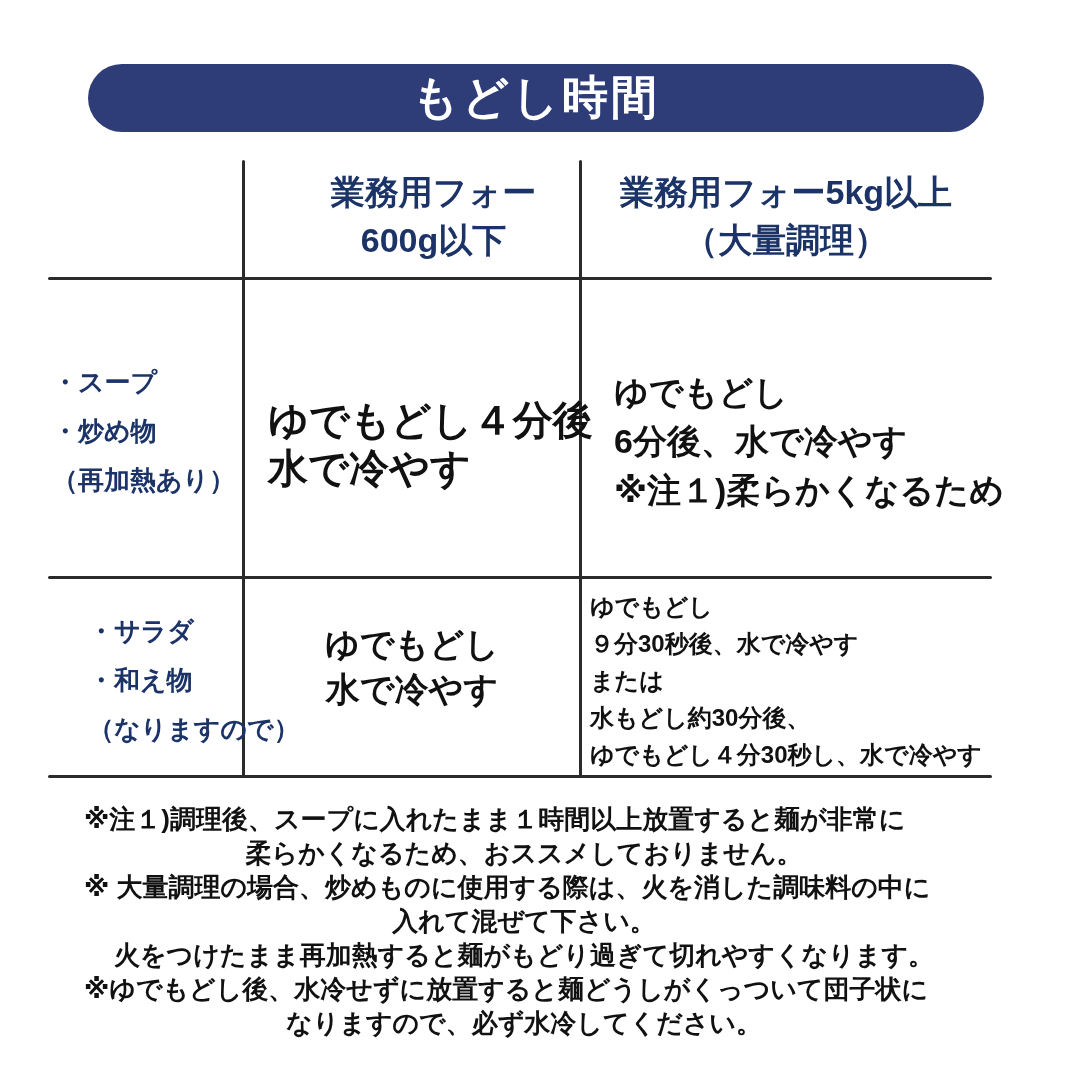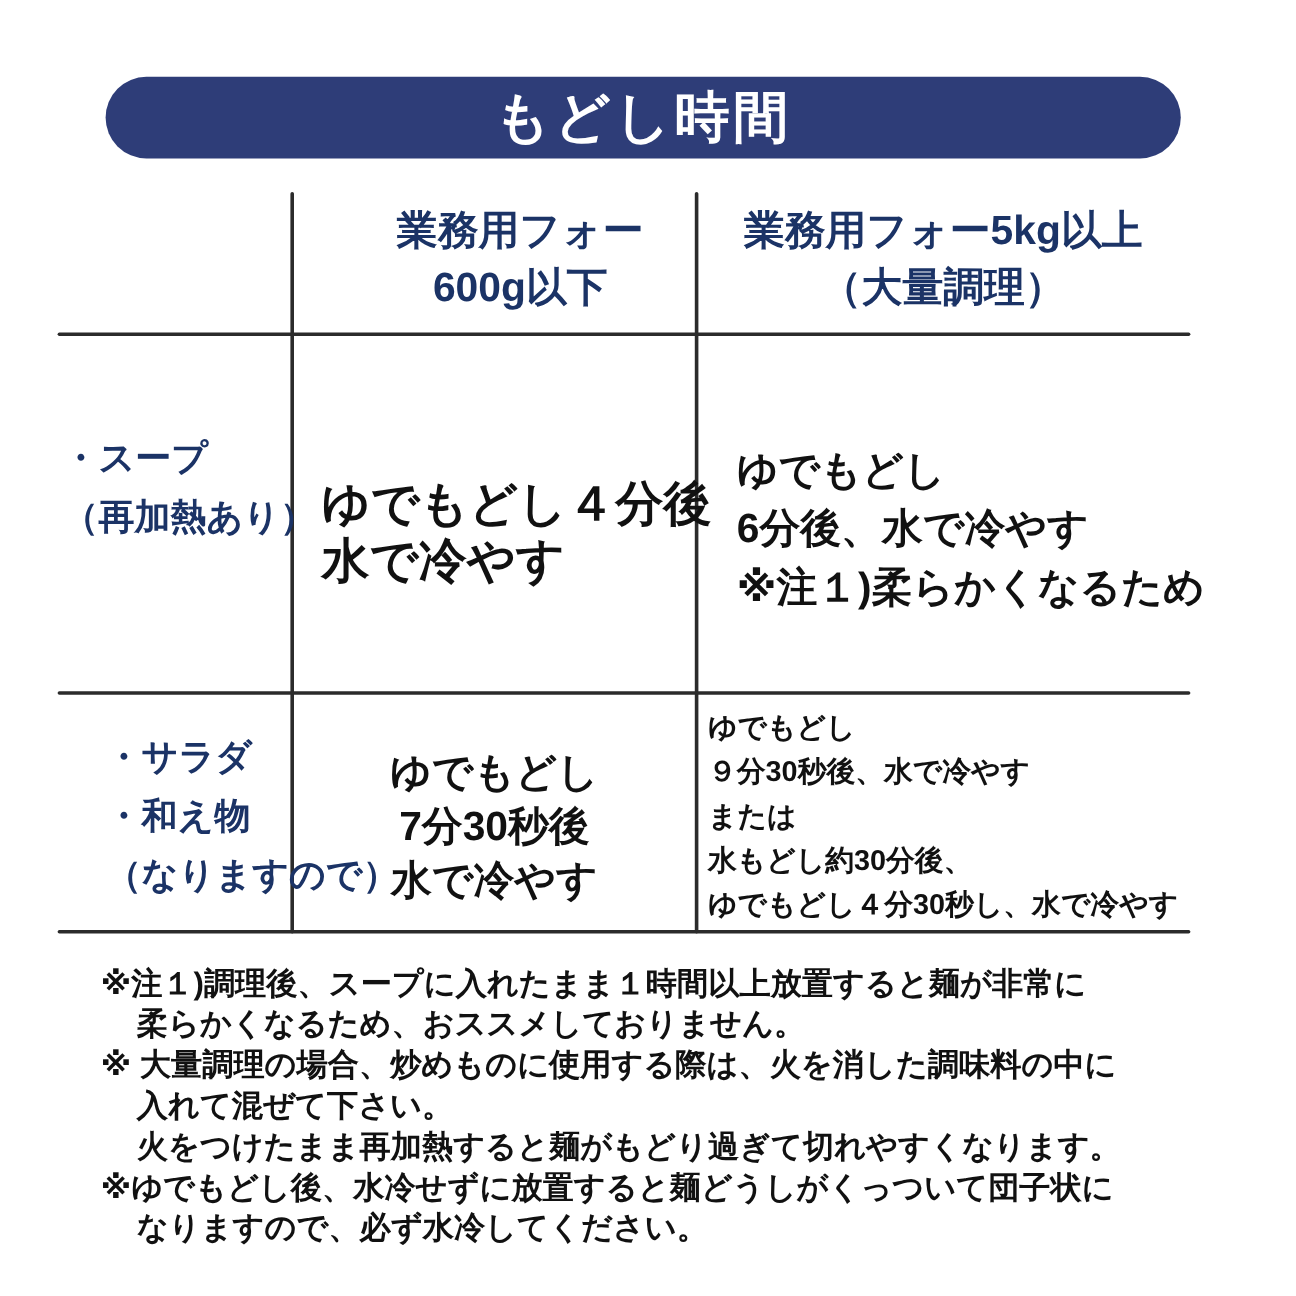--- a/index.html
+++ b/index.html
@@ -20,32 +20,32 @@
   .v2{left:579px;}
   .hline{height:3px;left:48px;width:944px;}
   .h1{top:277px;}
   .h2{top:576px;}
   .h3{top:775px;}
   
   .colhead{position:absolute;top:168px;text-align:center;color:#1b3366;font-size:34px;line-height:48px;}
   .colhead.c1{left:245px;width:377px;}
   .colhead.c2{left:582px;width:408px;}
   
-  .rowlabel{position:absolute;left:52px;color:#1b3366;font-size:30px;line-height:49px;}
+  .rowlabel{position:absolute;left:52px;color:#1b3366;font-size:26px;line-height:49px;}
   .rowlabel.r1{top:358px;}
   .rowlabel.r2{top:607px;margin-left:36px;}
   
   .cell{position:absolute;color:#111111;}
   .cell.c00{left:268px;top:396px;font-size:40px;line-height:48px;}
   .cell.c01{left:614px;top:368px;font-size:34px;line-height:49px;}
   .cell.c10{left:245px;width:334px;top:622px;text-align:center;font-size:34px;line-height:45px;}
   .cell.c11{left:590px;top:588px;font-size:24px;line-height:37px;}
   
   .footnotes{position:absolute;left:84px;top:802px;font-size:26px;line-height:34px;color:#111111;}
-  .footnotes .indent{padding-left:30px;}
+  .footnotes .indent{padding-left:30px;text-align:center;}
 </style>
 </head>
 <body>
 
 <div class="canvas">
 
   <div class="pill">
     <span>もどし時間</span>
   </div>
 
@@ -59,20 +59,21 @@
     <div>業務用フォー</div>
     <div>600g以下</div>
   </div>
   <div class="colhead c2">
     <div>業務用フォー5kg以上</div>
     <div>（大量調理）</div>
   </div>
 
   <div class="rowlabel r1">
     <div>・スープ</div>
+    <div>・炒め物</div>
     <div>（再加熱あり）</div>
   </div>
 
   <div class="cell c00">
     <div>ゆでもどし４分後</div>
     <div>水で冷やす</div>
   </div>
 
   <div class="cell c01">
     <div>ゆでもどし</div>
@@ -81,21 +82,20 @@
   </div>
 
   <div class="rowlabel r2">
     <div>・サラダ</div>
     <div>・和え物</div>
     <div>（なりますので）</div>
   </div>
 
   <div class="cell c10">
     <div>ゆでもどし</div>
-    <div>7分30秒後</div>
     <div>水で冷やす</div>
   </div>
 
   <div class="cell c11">
     <div>ゆでもどし</div>
     <div>９分30秒後、水で冷やす</div>
     <div>または</div>
     <div>水もどし約30分後、</div>
     <div>ゆでもどし４分30秒し、水で冷やす</div>
   </div>

